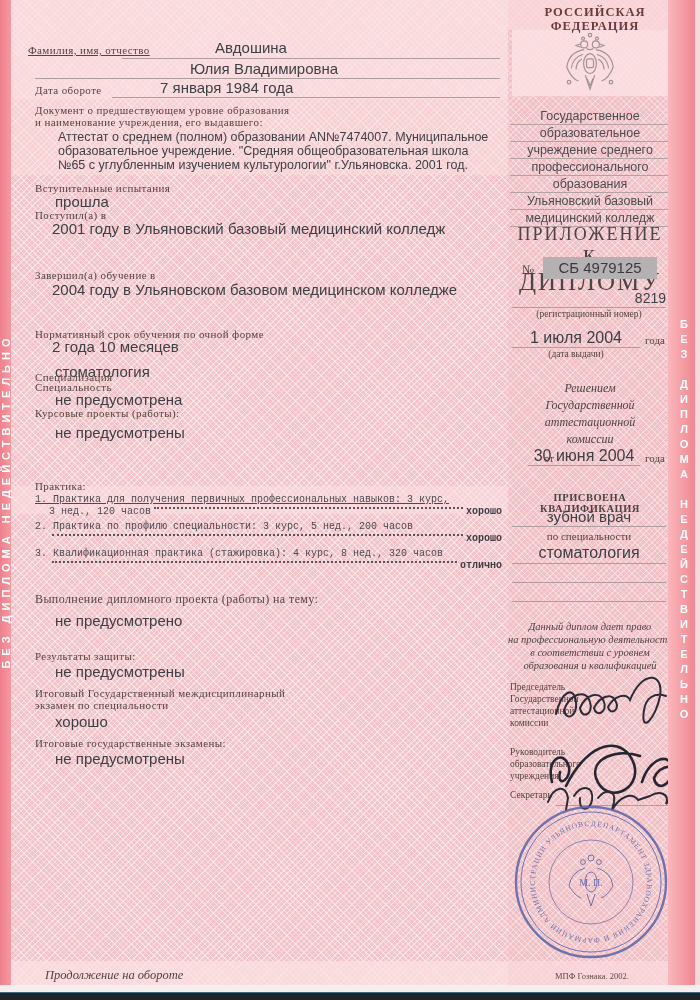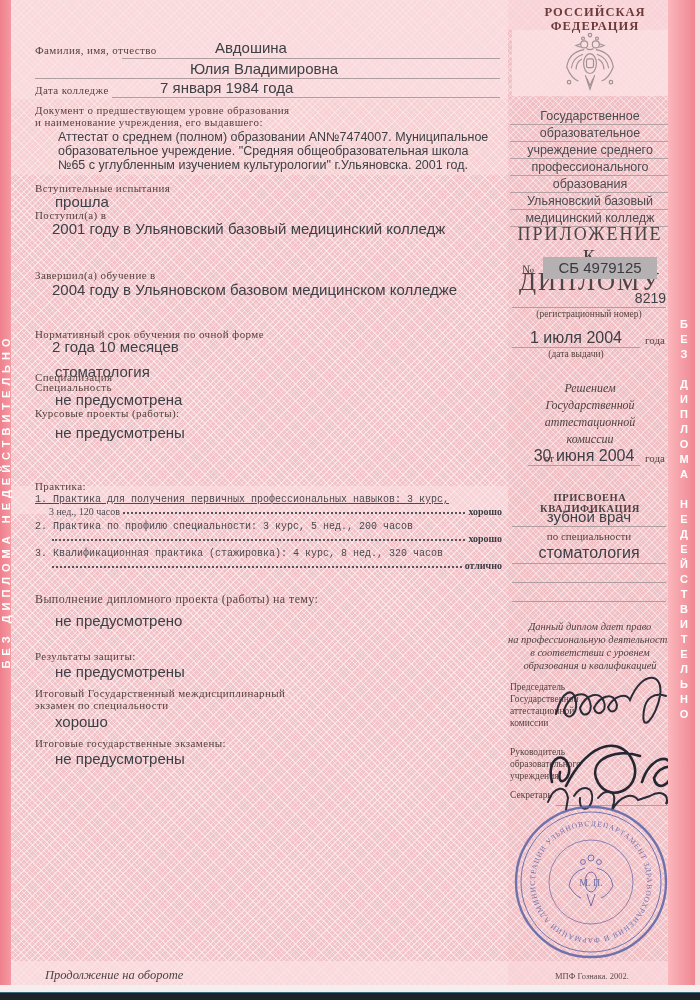--- a/index.html
+++ b/index.html
@@ -23,44 +23,44 @@
     color:#fff;font-family:"Liberation Sans",sans-serif;font-weight:bold;font-size:11px;letter-spacing:5px;text-align:center;white-space:nowrap;}
   .strip-right{position:absolute;left:668px;top:0;width:27px;height:1000px;background:linear-gradient(90deg,#fbb6bb,#ef8792);}
   .strip-right-text{position:absolute;left:674px;top:318px;height:440px;width:16px;
     writing-mode:vertical-rl;text-orientation:upright;
     color:#fff;font-family:"Liberation Sans",sans-serif;font-weight:bold;font-size:11px;letter-spacing:3px;white-space:nowrap;}
   .edge-right{position:absolute;left:695px;top:0;width:5px;height:1000px;background:#f6d9db;}
   .bottom-white{position:absolute;left:0;top:985px;width:700px;height:7px;background:#f4efee;}
   .bottom-dark{position:absolute;left:0;top:992px;width:700px;height:8px;background:#1d2329;border-top:1px solid #3e6b7c;}
   .inst-line{height:16px;line-height:16px;border-bottom:1px solid #b3a1a4;
     font-family:"Liberation Sans",sans-serif;font-size:12.5px;color:#4b4b50;text-align:center;white-space:nowrap;}
-  .pr-line2{display:flex;align-items:flex-end;width:467px;font-family:Liberation Serif, serif;}
+  .pr-line2{display:flex;align-items:flex-start;width:467px;}
   .leader{flex:1;border-bottom:2px dotted #55555c;margin:0 3px 3px 3px;height:1px;}
   .grade{font-weight:bold;color:#3c3c44;}
   svg text{font-family:"Liberation Serif",serif;}
 </style>
 </head>
 <body>
 
 <div class="page">
 
   <div class="band" style="left:11px;top:0;width:684px;height:30px;"></div>
   <div class="band" style="left:11px;top:30px;width:497px;height:69px;"></div>
   <div class="band" style="left:11px;top:99px;width:497px;height:76px;background:rgba(252,224,227,.45);"></div>
   <div class="band" style="left:11px;top:486px;width:497px;height:28px;background:rgba(252,224,227,.5);"></div>
   <div class="band" style="left:11px;top:961px;width:684px;height:26px;"></div>
   <div class="abs" style="left:508px;top:0;width:160px;height:1000px;background:rgba(238,160,168,.10);"></div>
   <div class="band" style="left:512px;top:30px;width:156px;height:66px;background:rgba(252,224,227,.85);"></div>
 
-  <div class="lbl" style="left:35px;top:44px;">Фамилия, имя, отчество</div>
+  <div class="lbl" style="left:28px;top:44px;text-decoration:underline;">Фамилия, имя, отчество</div>
   <div class="val" style="left:215px;top:39px;font-size:15px;">Авдошина</div>
   <div class="rule" style="left:122px;top:58px;width:378px;"></div>
   <div class="val" style="left:190px;top:60px;font-size:15px;">Юлия Владимировна</div>
   <div class="rule" style="left:35px;top:78px;width:465px;"></div>
-  <div class="lbl" style="left:35px;top:84px;">Дата колледже</div>
+  <div class="lbl" style="left:35px;top:84px;">Дата обороте</div>
   <div class="val" style="left:160px;top:79px;font-size:15px;">7 января 1984 года</div>
   <div class="rule" style="left:112px;top:97px;width:388px;"></div>
 
   <div class="lbl" style="left:35px;top:104px;">Документ о предшествующем уровне образования</div>
   <div class="lbl" style="left:35px;top:116px;">и наименование учреждения, его выдавшего:</div>
   <div class="val" style="left:58px;top:130px;font-size:12.5px;">Аттестат о среднем (полном) образовании АN№7474007. Муниципальное</div>
   <div class="val" style="left:58px;top:144px;font-size:12.5px;">образовательное учреждение. "Средняя общеобразовательная  школа</div>
   <div class="val" style="left:58px;top:158px;font-size:12.5px;">№65 с углубленным изучением культурологии" г.Ульяновска. 2001 год.</div>
 
   <div class="lbl" style="left:35px;top:182px;">Вступительные испытания</div>

